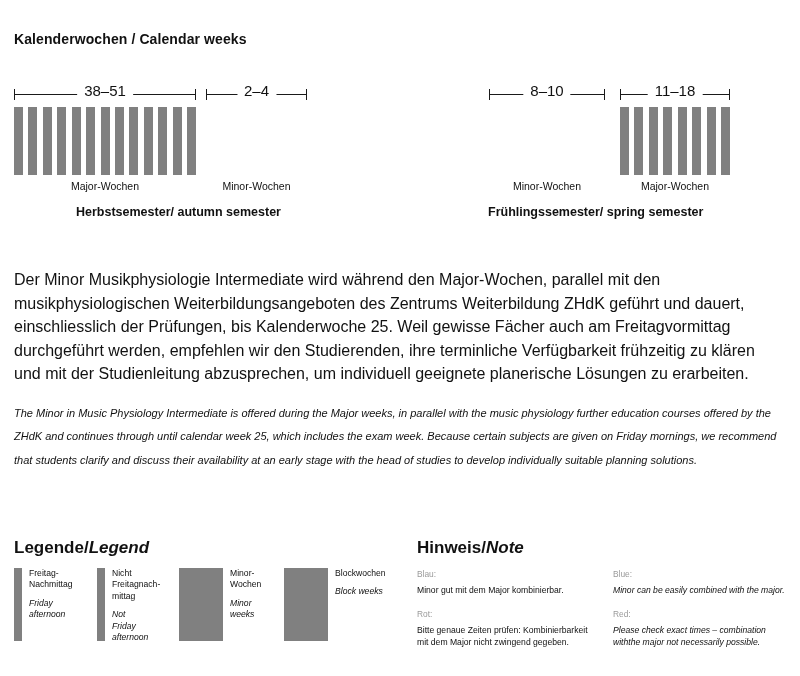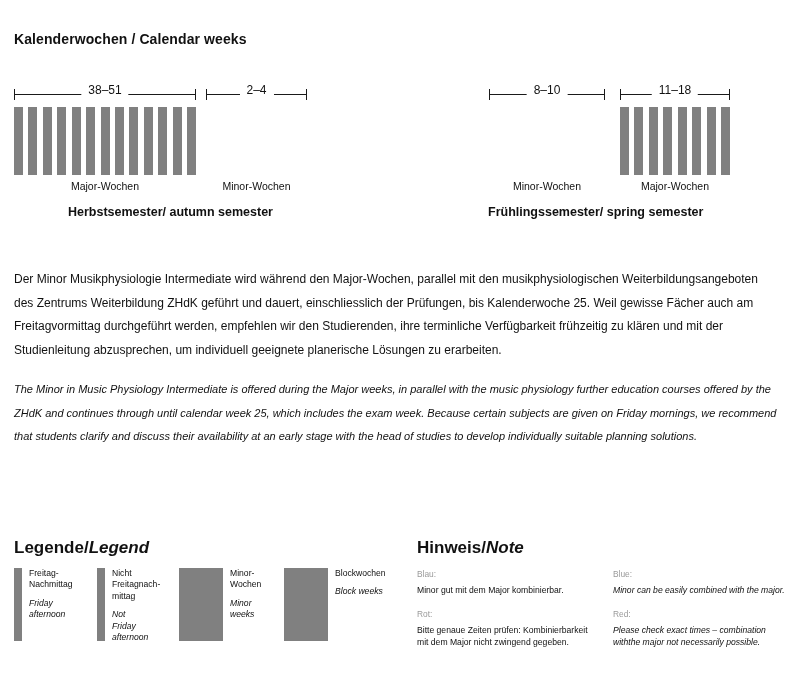--- a/index.html
+++ b/index.html
@@ -70,21 +70,21 @@
   }
   .bracket .cap.left  { left: 0; }
   .bracket .cap.right { right: 0; }
   .bracket .wk-label {
     position: absolute;
     left: 50%;
     top: -3px;
     transform: translateX(-50%);
     background: #ffffff;
     padding: 0 7px;
-    font-size: 12px;
+    font-size: 15px;
     line-height: 15px;
     color: #111111;
     white-space: nowrap;
   }
 
   
   .bars {
     position: relative;
     height: 68px;
     margin-top: 5px;
@@ -119,21 +119,21 @@
   }
 
   
   .body-text {
     position: absolute;
     left: 14px;
     top: 268px;
     width: 766px;
   }
   .para-de {
-    font-size: 12px;
+    font-size: 16px;
     line-height: 23.5px;
     color: #111111;
     margin: 0 0 16px 0;
   }
   .para-en {
     font-size: 11px;
     line-height: 23.5px;
     font-style: italic;
     color: #111111;
     margin: 0;
@@ -276,21 +276,21 @@
           <div class="bar" style="left: 14px; background: rgb(128, 128, 128);"></div>
           <div class="bar" style="left: 29px; background: rgb(128, 128, 128);"></div>
           <div class="bar" style="left: 43px; background: rgb(128, 128, 128);"></div>
           <div class="bar" style="left: 58px; background: rgb(128, 128, 128);"></div>
           <div class="bar" style="left: 72px; background: rgb(128, 128, 128);"></div>
           <div class="bar" style="left: 87px; background: rgb(128, 128, 128);"></div>
           <div class="bar" style="left: 101px; background: rgb(128, 128, 128);"></div>
         </div>
         <div class="grp-caption">Major-Wochen</div>
       </div>
-      <div class="sem-caption" style="left: 48px; padding-left: 20px;">Herbstsemester/ autumn semester</div>
+      <div class="sem-caption" style="left: 56px; padding-left: 20px;">Herbstsemester/ autumn semester</div>
       <div class="sem-caption" style="left: 488px;">Frühlingssemester/ spring semester</div>
     </div>
 
   <div class="body-text">
     <p class="para-de">Der Minor Musikphysiologie Intermediate wird während den Major-Wochen, parallel mit den musikphysiologischen Weiterbildungsangeboten des Zentrums Weiterbildung ZHdK geführt und dauert, einschliesslich der Prüfungen, bis Kalenderwoche 25. Weil gewisse Fächer auch am Freitagvormittag durchgeführt werden, empfehlen wir den Studierenden, ihre terminliche Verfügbarkeit frühzeitig zu klären und mit der Studienleitung abzusprechen, um individuell geeignete planerische Lösungen zu erarbeiten.</p>
     <p class="para-en">The Minor in Music Physiology Intermediate is offered during the Major weeks, in parallel with the music physiology further education courses offered by the ZHdK and continues through until calendar week 25, which includes the exam week. Because certain subjects are given on Friday mornings, we recommend that students clarify and discuss their availability at an early stage with the head of studies to develop individually suitable planning solutions.</p>
   </div>
 
   <div class="legend">
     <div class="legend-title">

